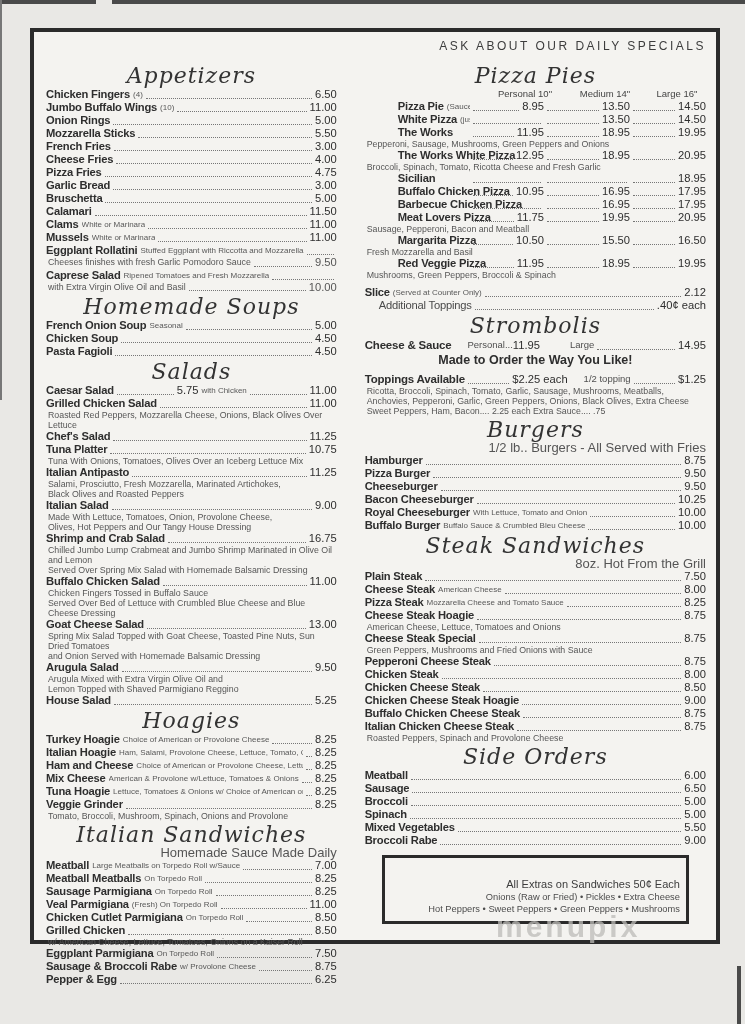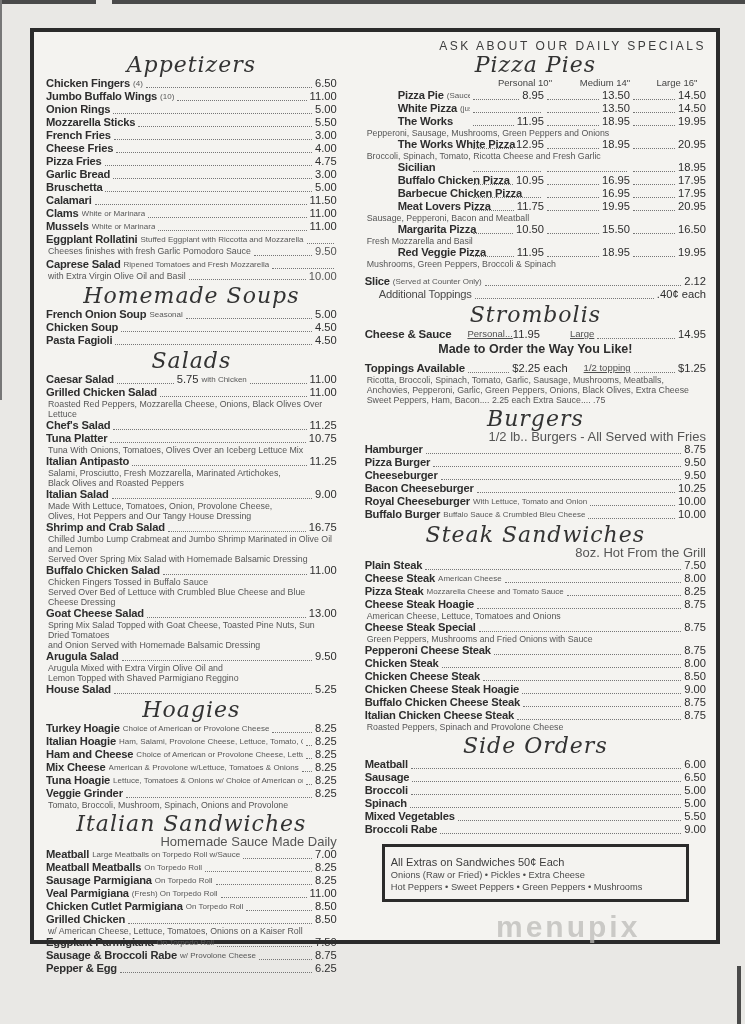--- a/index.html
+++ b/index.html
@@ -18,21 +18,21 @@
   
   .frame{
     position:absolute;left:30px;top:28px;width:690px;height:916px;
     box-sizing:border-box;border:4px solid #2b2b2b;background:#f4f3f0;
     padding:5px 10px 4px 12px;
   }
   .banner{
     text-align:right;font-size:12px;letter-spacing:2.5px;color:#3d3d3d;
     font-weight:500;margin:2px 0 0 0;
   }
-  .cols{display:flex;gap:28px;margin-top:0;}
+  .cols{display:flex;gap:28px;margin-top:11px;}
   .col-left{width:46%;min-width:0;}
   .col-right{width:54%;min-width:0;}
 
   section{margin-bottom:2px;}
   h2.script{
     font-family:"DejaVu Serif", serif;font-style:italic;font-weight:400;
     font-size:22px;line-height:23px;margin:0 0 1px 0;text-align:center;
     color:#333;letter-spacing:1px;
   }
   .subtl{text-align:right;font-size:13px;color:#555;line-height:11px;margin-bottom:1px;}
@@ -54,27 +54,27 @@
   .ph.c1{width:74px;}.ph.c2{width:86px;}.ph.c3{width:58px;}
   .prow{display:flex;align-items:flex-end;font-size:11.2px;line-height:13px;}
   .pname{flex:1;display:flex;align-items:flex-end;min-width:0;padding-left:33px;}
   .pc{display:flex;align-items:flex-end;}
   .pc.c1{width:74px;}.pc.c2{width:86px;}.pc.c3{width:76px;}
   .gap-top{margin-top:6px;}
 
   
   .tagline{text-align:center;font-weight:700;font-size:12.5px;line-height:15px;margin:1px 0 4px 0;}
   .bigrow{display:flex;align-items:flex-end;font-size:11.5px;line-height:14px;}
-  .bigrow .sm{font-size:9.5px;color:#4f4f4f;white-space:nowrap;text-decoration:underline;}
+  .bigrow .sm{font-size:9.5px;color:#4f4f4f;white-space:nowrap;}
   .spc16{width:16px;}.spc30{width:30px;}
 
   
   .extras{
     box-sizing:border-box;border:3px solid #2b2b2b;background:#f4f3f0;
-    width:90%;margin:8px auto 0 auto;text-align:left;padding:8px 6px 6px 6px;
+    width:90%;margin:8px auto 0 auto;text-align:right;padding:19px 6px 6px 6px;
   }
   .extras .l1{font-size:11px;line-height:14px;color:#3c3c3c;}
   .extras .l2{font-size:9.3px;line-height:12px;color:#4c4c4c;}
 
   .wm{
     position:absolute;left:496px;top:910px;z-index:5;
     font-size:30px;font-weight:700;letter-spacing:3px;color:#bdbcb8;opacity:.75;
   }
 </style>
 </head>

